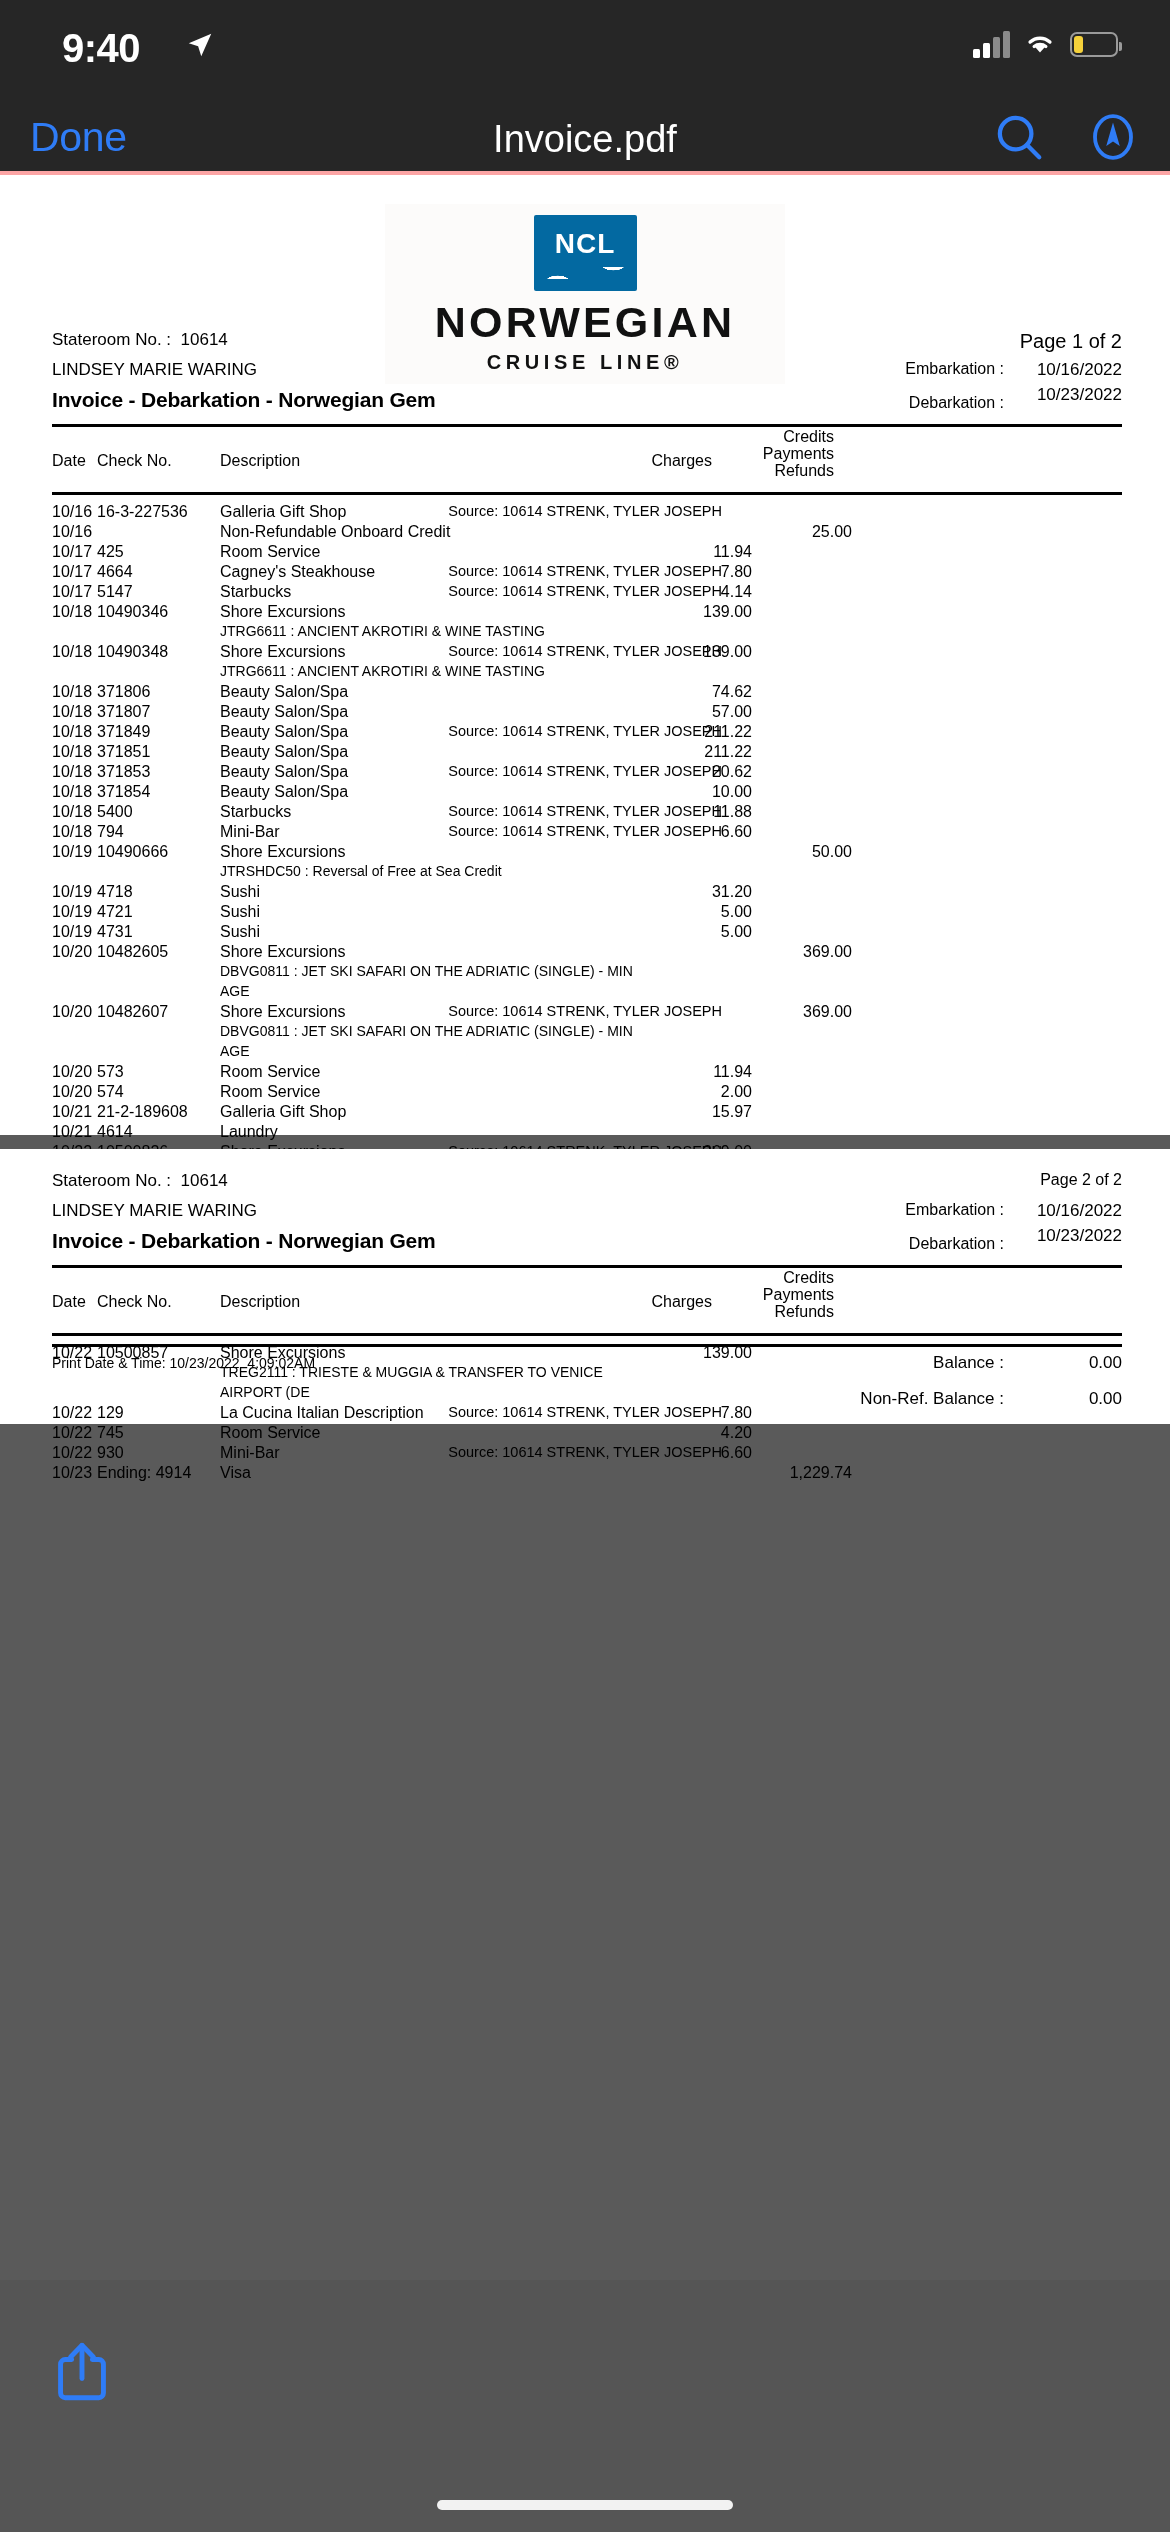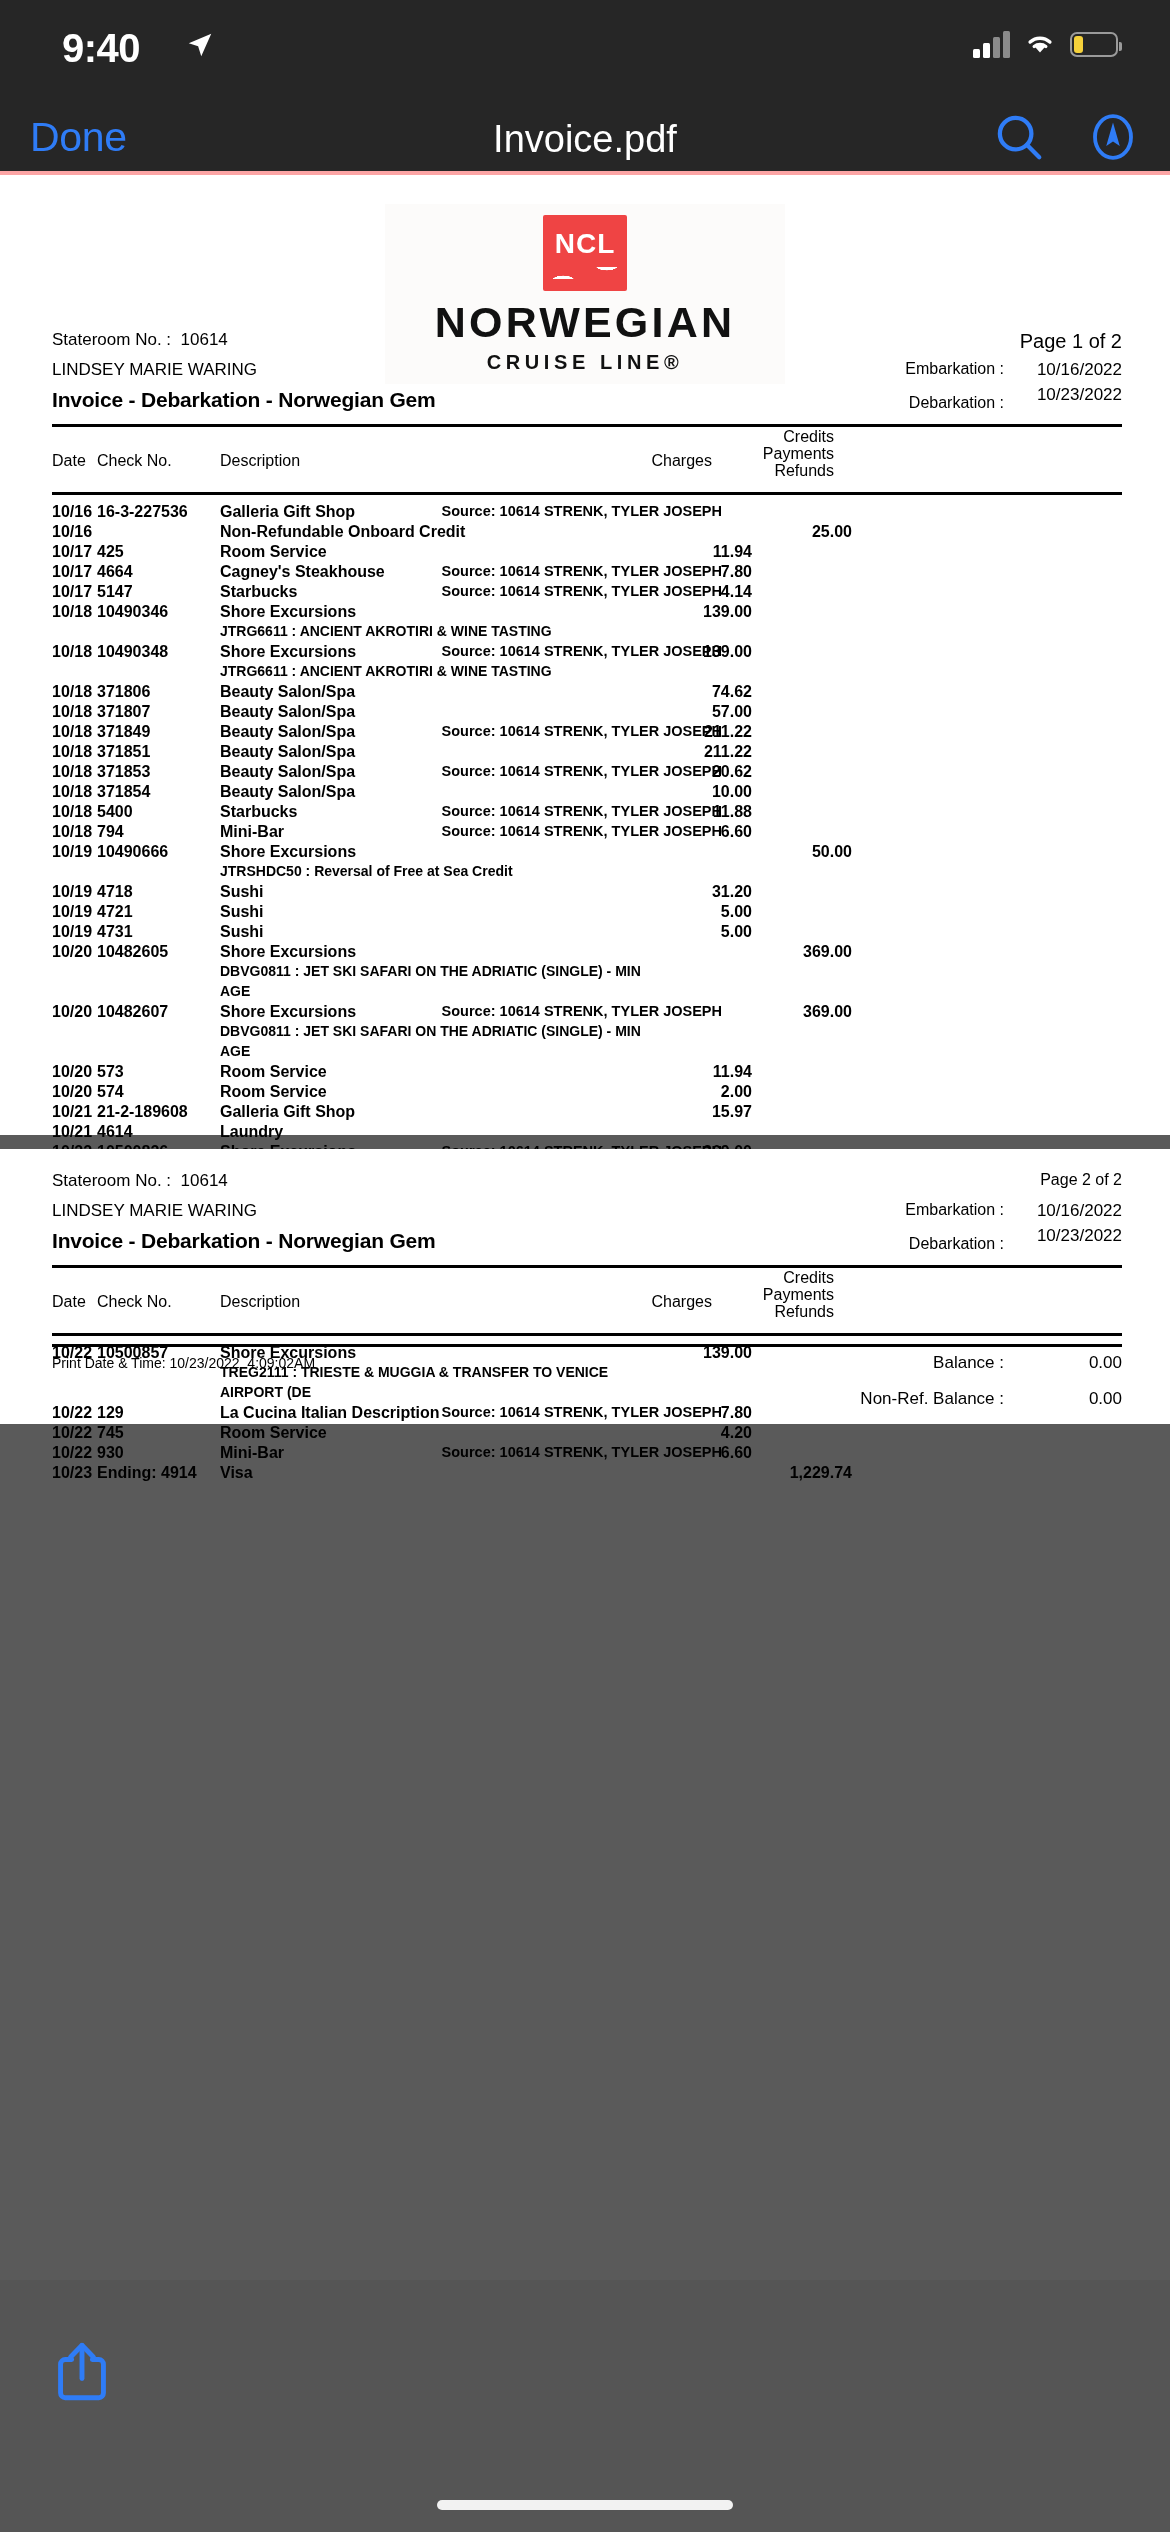--- a/index.html
+++ b/index.html
@@ -75,21 +75,21 @@
   .page2{ height:275px; margin-top:14px; }
 
   
   .logo-wrap{
     position:absolute; left:385px; top:29px;
     width:400px; height:180px;
     background:#fcfbfa;
     display:flex; flex-direction:column; align-items:center; justify-content:center;
   }
   .logo-badge{
-    width:84px; height:76px; background:#ef4444;
+    width:103px; height:76px; background:#0369a1;
     display:flex; align-items:flex-start; justify-content:center;
     position:relative; border-radius:2px;
   }
   .logo-badge span{
     color:#fff; font-size:28px; font-weight:bold; letter-spacing:1px;
     margin-top:13px;
   }
   .logo-badge::after{
     content:""; position:absolute; left:8px; right:8px; bottom:12px; height:12px;
     background:
@@ -125,21 +125,21 @@
   .p2-tbl{ top:120px; }
 
   .thead{ position:relative; height:64px; }
   .th{ position:absolute; font-size:16px; }
   .th-date{ left:0; top:24px; }
   .th-check{ left:45px; top:24px; }
   .th-desc{ left:168px; top:24px; }
   .th-charges{ left:0; top:24px; width:660px; text-align:right; }
   .th-cpr{ left:0; top:0; width:782px; text-align:right; line-height:17px; }
 
-  .rows{ position:relative;font-weight:bold; }
+  .rows{ position:relative; }
   .r{ position:relative; height:20px; }
   .c{ position:absolute; font-size:16px; white-space:nowrap; }
   .c-date{ left:0; }
   .c-check{ left:45px; }
   .c-desc{ left:168px; }
   .c-src{ left:0; width:670px; text-align:right; font-size:14.5px; }
   .c-chg{ left:0; width:700px; text-align:right; }
   .c-cr{ left:0; width:800px; text-align:right; }
   .c-note{ left:168px; font-size:14px; }
 

